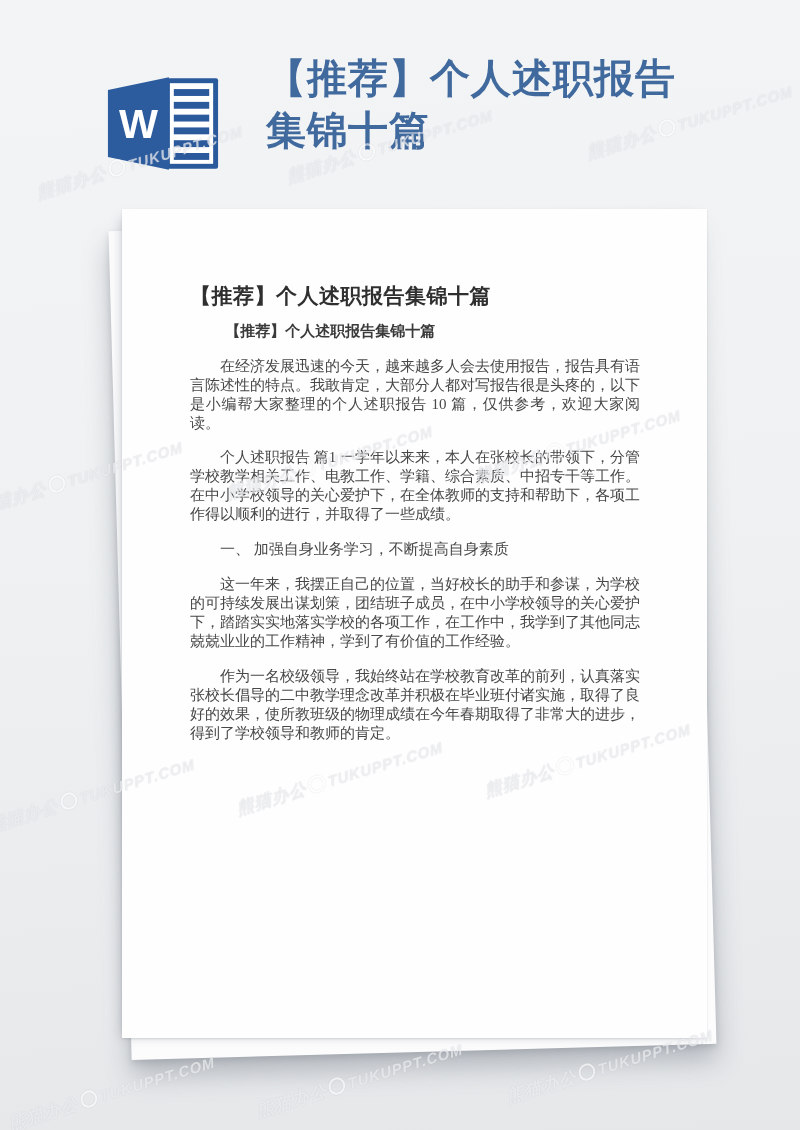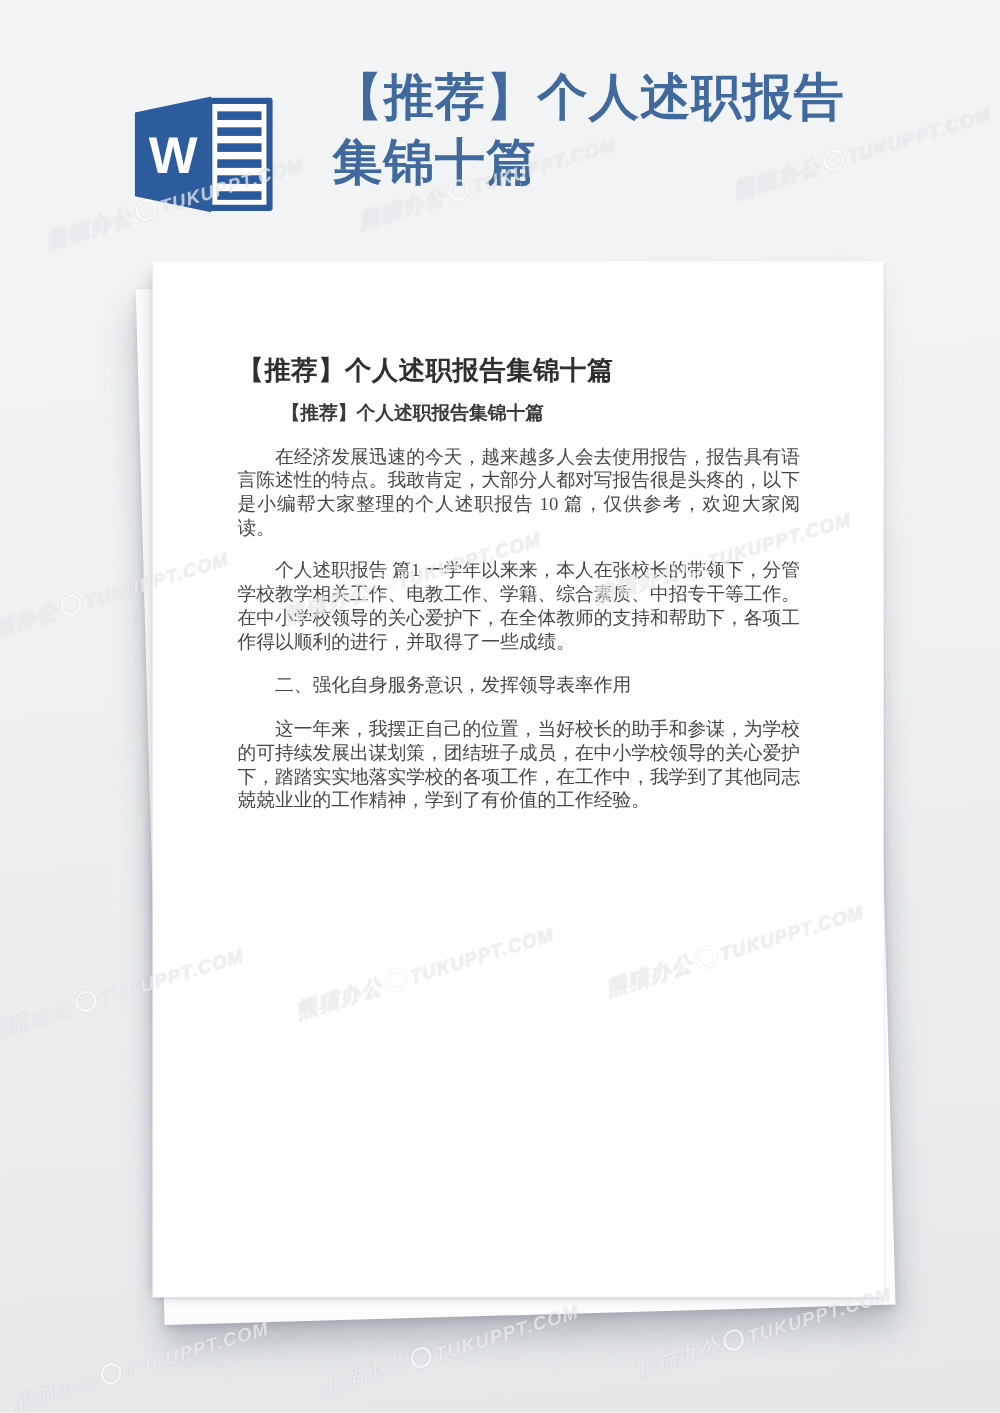--- a/index.html
+++ b/index.html
@@ -87,22 +87,23 @@
 </div>
 
 <div class="back-page"></div>
 <div class="front-page">
   <div class="doc">
     <h1 class="doc-title">【推荐】个人述职报告集锦十篇</h1>
     <h2 class="doc-subtitle">【推荐】个人述职报告集锦十篇</h2>
     <div id="doc-body">
         <p class="para">在经济发展迅速的今天，越来越多人会去使用报告，报告具有语言陈述性的特点。我敢肯定，大部分人都对写报告很是头疼的，以下是小编帮大家整理的个人述职报告 10 篇，仅供参考，欢迎大家阅读。</p>
         <p class="para gap">个人述职报告 篇1 一学年以来来，本人在张校长的带领下，分管学校教学相关工作、电教工作、学籍、综合素质、中招专干等工作。在中小学校领导的关心爱护下，在全体教师的支持和帮助下，各项工作得以顺利的进行，并取得了一些成绩。</p>
-        <p class="para">二、强化自身服务意识，发挥领导表率作用</p>
+        <p class="para">一、 加强自身业务学习，不断提高自身素质</p>
         <p class="para">这一年来，我摆正自己的位置，当好校长的助手和参谋，为学校的可持续发展出谋划策，团结班子成员，在中小学校领导的关心爱护下，踏踏实实地落实学校的各项工作，在工作中，我学到了其他同志兢兢业业的工作精神，学到了有价值的工作经验。</p>
+        <p class="para">作为一名校级领导，我始终站在学校教育改革的前列，认真落实张校长倡导的二中教学理念改革并积极在毕业班付诸实施，取得了良好的效果，使所教班级的物理成绩在今年春期取得了非常大的进步，得到了学校领导和教师的肯定。</p>
       </div>
   </div>
 </div>
 
 <div id="wm-layer">
     <div class="wm" style="left: 140px; top: 162px;"><span class="wm-brand">熊猫办公</span><span class="wm-logo"></span><span class="wm-domain">TUKUPPT.COM</span></div>
     <div class="wm" style="left: 390px; top: 146px;"><span class="wm-brand">熊猫办公</span><span class="wm-logo"></span><span class="wm-domain">TUKUPPT.COM</span></div>
     <div class="wm" style="left: 690px; top: 122px;"><span class="wm-brand">熊猫办公</span><span class="wm-logo"></span><span class="wm-domain">TUKUPPT.COM</span></div>
     <div class="wm" style="left: 80px; top: 478px;"><span class="wm-brand">熊猫办公</span><span class="wm-logo"></span><span class="wm-domain">TUKUPPT.COM</span></div>
     <div class="wm" style="left: 330px; top: 462px;"><span class="wm-brand">熊猫办公</span><span class="wm-logo"></span><span class="wm-domain">TUKUPPT.COM</span></div>

